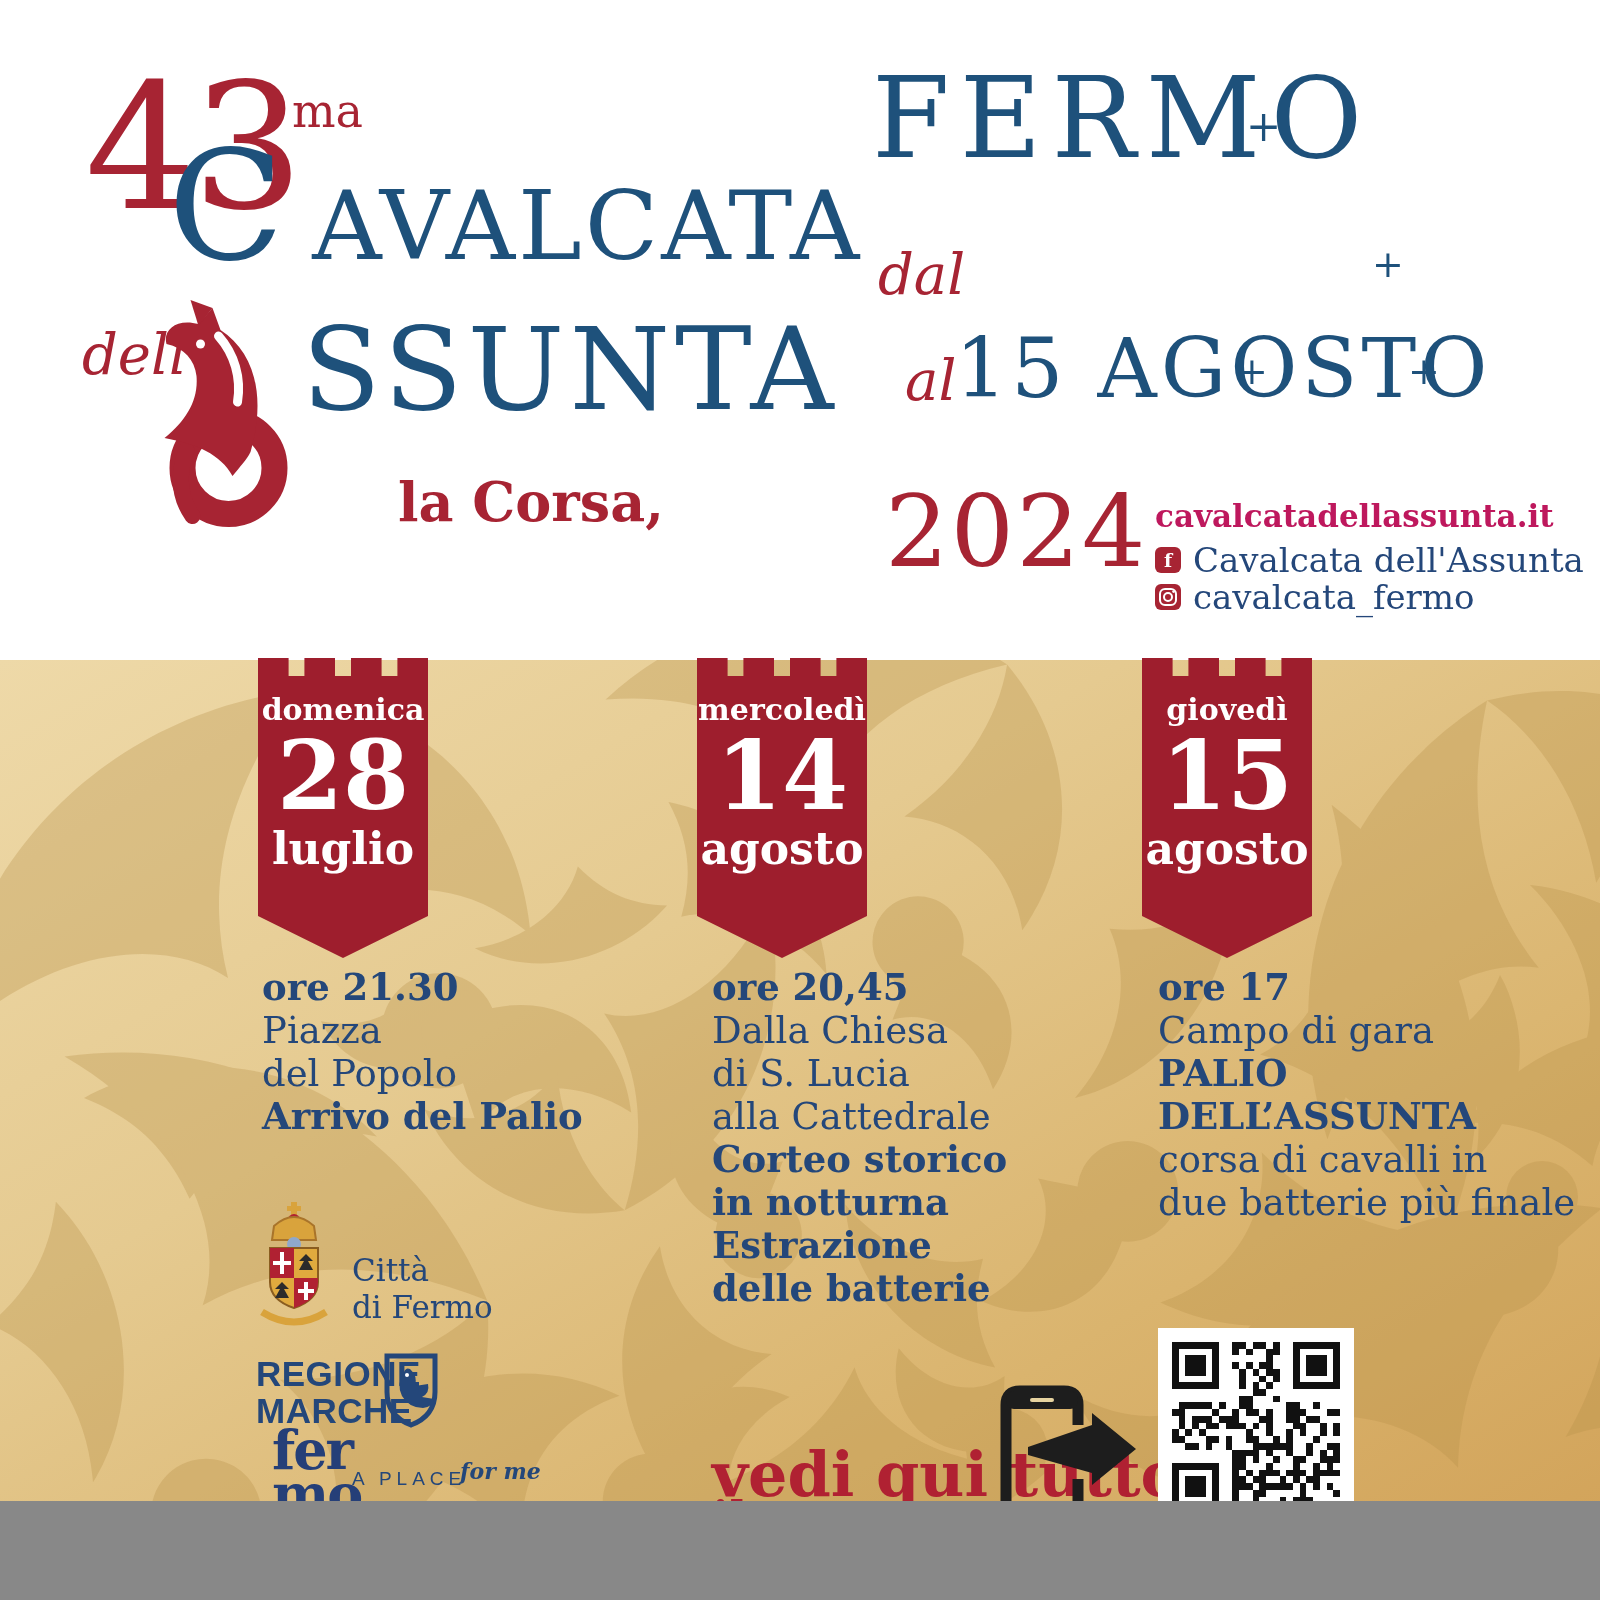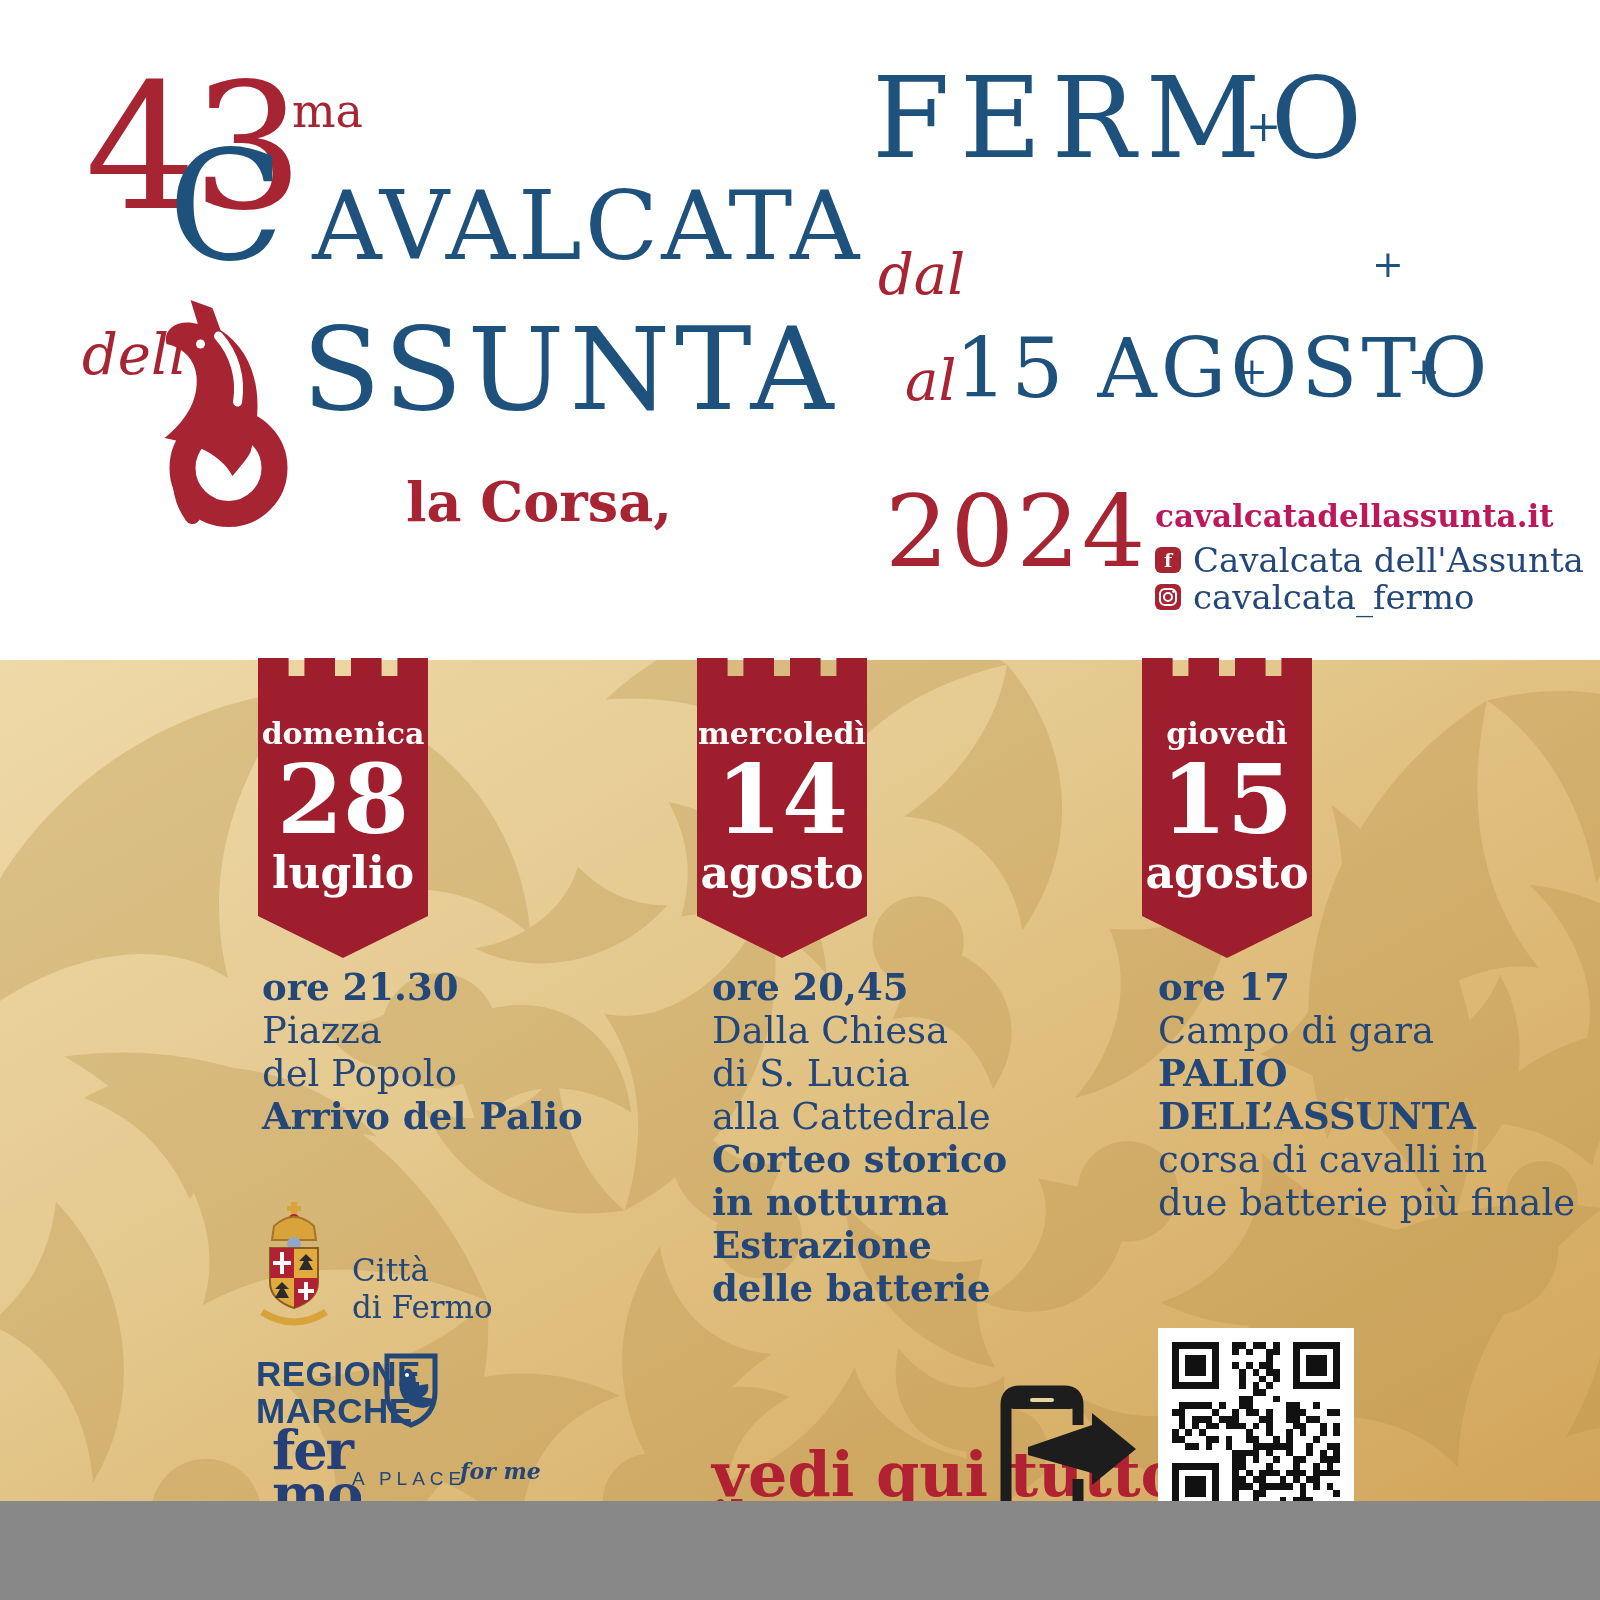--- a/index.html
+++ b/index.html
@@ -10,21 +10,21 @@
 
   
   .edition{left:85px;top:60px;font-size:175px;line-height:1;color:#A72433;letter-spacing:-4px;}
   .edition-suffix{left:292px;top:84px;font-size:46px;color:#A72433;}
   .cavalcata{left:168px;top:118px;color:#1E517B;white-space:nowrap;}
   .cavalcata .big-c{font-size:152px;}
   .cavalcata .caps{font-size:96px;letter-spacing:3px;margin-left:28px;}
   .dell{left:82px;top:322px;font-size:56px;font-style:italic;color:#A72433;}
   #horse{left:142px;top:300px;}
   .assunta{left:302px;top:312px;font-size:115px;color:#1E517B;letter-spacing:5px;line-height:1;}
-  .tagline1{left:398px;top:470px;font-size:54px;font-weight:bold;color:#A72433;margin-left:8px;}
+  .tagline1{left:398px;top:470px;font-size:54px;font-weight:bold;color:#A72433;}
   .tagline2{left:398px;top:534px;font-size:54px;font-weight:bold;color:#A72433;}
 
   .city{left:872px;top:62px;font-size:112px;color:#1E517B;letter-spacing:10px;line-height:1;}
   .date-prefix{font-style:italic;color:#A72433;font-size:56px;}
   #dal{left:878px;top:242px;}
   #al{left:905px;top:348px;}
   .date-line{color:#1E517B;font-size:82px;letter-spacing:4px;line-height:1;}
   #date-from{left:952px;top:222px;}
   #date-to{left:955px;top:328px;}
   .plus-orn{color:#1E517B;line-height:1;}
@@ -47,21 +47,21 @@
   .gold svg.damask{position:absolute;left:0;top:0;}
 
   
   .sched-col{position:absolute;top:658px;width:460px;}
   .col0{left:258px}.col1{left:697px}.col2{left:1142px}
   .banner{position:absolute;left:0;top:0;width:170px;height:300px;background:#9E1E2D;
           text-align:center;color:#fff;padding-top:34px;box-sizing:border-box;
           clip-path:polygon(0% 0%,18% 0%,18% 6%,27.3% 6%,27.3% 0%,45.3% 0%,45.3% 6%,54.7% 6%,
                             54.7% 0%,72.7% 0%,72.7% 6%,82% 6%,82% 0%,100% 0%,
                             100% 86%,50% 100%,0% 86%);}
-  .banner .dname{font-size:30px;font-weight:bold;margin-top:24px;}
+  .banner .dname{font-size:30px;font-weight:bold;}
   .banner .dnum{font-size:95px;font-weight:bold;line-height:.95;margin-top:4px;}
   .banner .dmonth{font-size:44px;font-weight:bold;margin-top:2px;}
   .event-lines{position:absolute;left:4px;top:308px;width:450px;
                font-size:37px;line-height:43px;color:#24477A;}
   .col1 .event-lines{left:15px}.col2 .event-lines{left:16px}
   .sched-line.strong{font-weight:bold;}
 
   
   #crest{left:250px;top:1200px;}
   .citta{left:352px;top:1252px;font-size:31px;line-height:37px;color:#24477A;}

